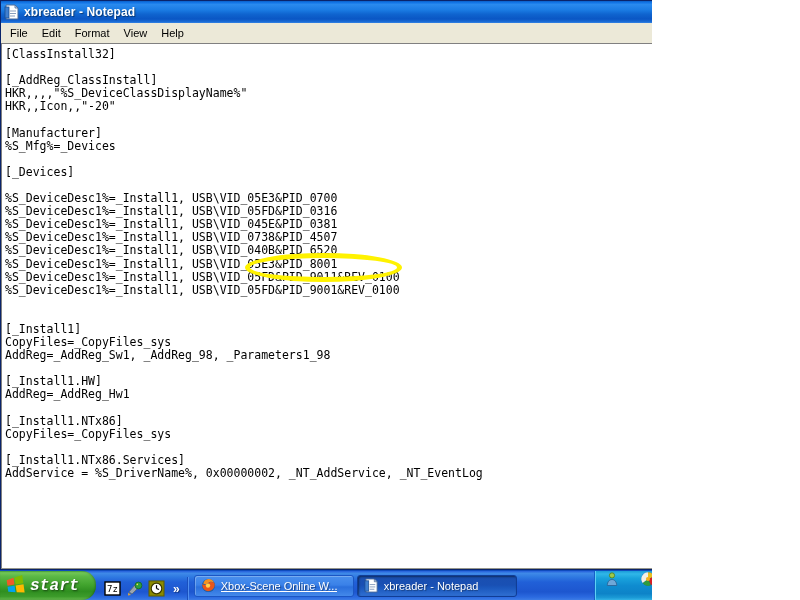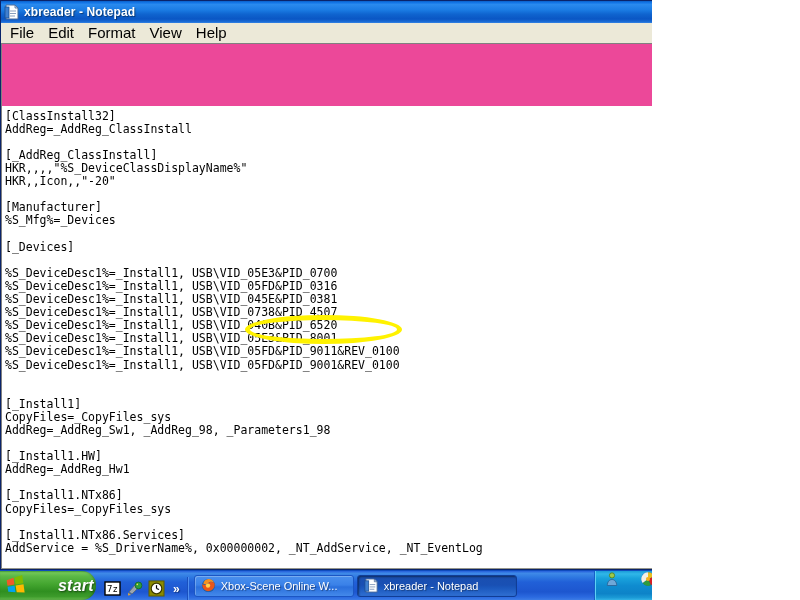--- a/index.html
+++ b/index.html
@@ -113,41 +113,40 @@
     flex: 0 0 20px;
     height: 20px;
     background: #ece9d8;
     display: flex;
     align-items: center;
     padding-left: 2px;
     box-sizing: border-box;
     border-bottom: 1px solid #ece9d8;
   }
   .menu-item {
-    font-size: 15px;
+    font-size: 11px;
     color: #000000;
     padding: 2px 7px;
     font-family: "Liberation Sans", sans-serif;
     cursor: default;
     line-height: 14px;
   }
 
   
   .client {
     flex: 1 1 auto;
     display: flex;
-    background: #ec4899;
+    background: #1d4ed8;
     border: 1px solid #96968c;
     border-top-color: #808080;
     border-left-color: #808080;
     margin: 0;
     box-sizing: border-box;
     overflow: hidden;
     position: relative;
-    align-items: flex-end;
   }
 
   .text-area {
     flex: 1 1 auto;
     background: #ffffff;
     position: relative;
     overflow: hidden;
     padding: 4px 0 0 3px;
     box-sizing: border-box;
   }
@@ -251,24 +250,23 @@
     position: relative;
     flex: 0 0 19px;
     margin-right: 5px;
     transform: rotate(-8deg);
   }
   .start-text {
     color: #ffffff;
     font-size: 16px;
     font-weight: bold;
     font-style: italic;
-    font-family: Liberation Sans, sans-serif;
+    font-family: Liberation Mono, monospace;
     text-shadow: 1px 1px 2px rgba(0,0,0,0.55);
     letter-spacing: 0.2px;
-    margin-left: 28px;
   }
 
   
   #quick-launch {
     flex: 0 0 auto;
     display: flex;
     align-items: center;
     padding: 0 4px 0 8px;
     gap: 5px;
     border-right: 1px solid #1a4fbd;
@@ -313,20 +311,21 @@
     cursor: default;
     font-size: 11px;
     color: #ffffff;
     font-family: "Liberation Sans", sans-serif;
     overflow: hidden;
   }
   .task-btn.inactive {
     background: linear-gradient(to bottom, #4a90ee 0%, #3a81e8 45%, #2a6fdc 55%, #4489ea 100%);
     border: 1px solid #1b56c4;
     box-shadow: inset 1px 1px 0 rgba(255,255,255,0.25);
+    text-decoration: underline;
   }
   .task-btn.active {
     background: linear-gradient(to bottom, #1a4fb0 0%, #1950b4 45%, #1b58bd 60%, #2f6fd2 100%);
     border: 1px solid #103d96;
     box-shadow: inset 1px 1px 2px rgba(0,0,0,0.45);
   }
   .task-btn-icon {
     width: 15px; height: 15px;
     flex: 0 0 15px;
     margin-right: 5px;
@@ -409,21 +408,20 @@
       <span class="menu-item">Edit</span>
       <span class="menu-item">Format</span>
       <span class="menu-item">View</span>
       <span class="menu-item">Help</span>
     </div>
 
     <div class="client">
       <div class="text-area" id="text-area">
 
         <div class="code-line">[ClassInstall32]</div>
-          <div class="code-line">AddReg=_AddReg_ClassInstall</div>
           <div class="code-line">&nbsp;</div>
           <div class="code-line">[_AddReg_ClassInstall]</div>
           <div class="code-line">HKR,,,,"%S_DeviceClassDisplayName%"</div>
           <div class="code-line">HKR,,Icon,,"-20"</div>
           <div class="code-line">&nbsp;</div>
           <div class="code-line">[Manufacturer]</div>
           <div class="code-line">%S_Mfg%=_Devices</div>
           <div class="code-line">&nbsp;</div>
           <div class="code-line">[_Devices]</div>
           <div class="code-line">&nbsp;</div>

